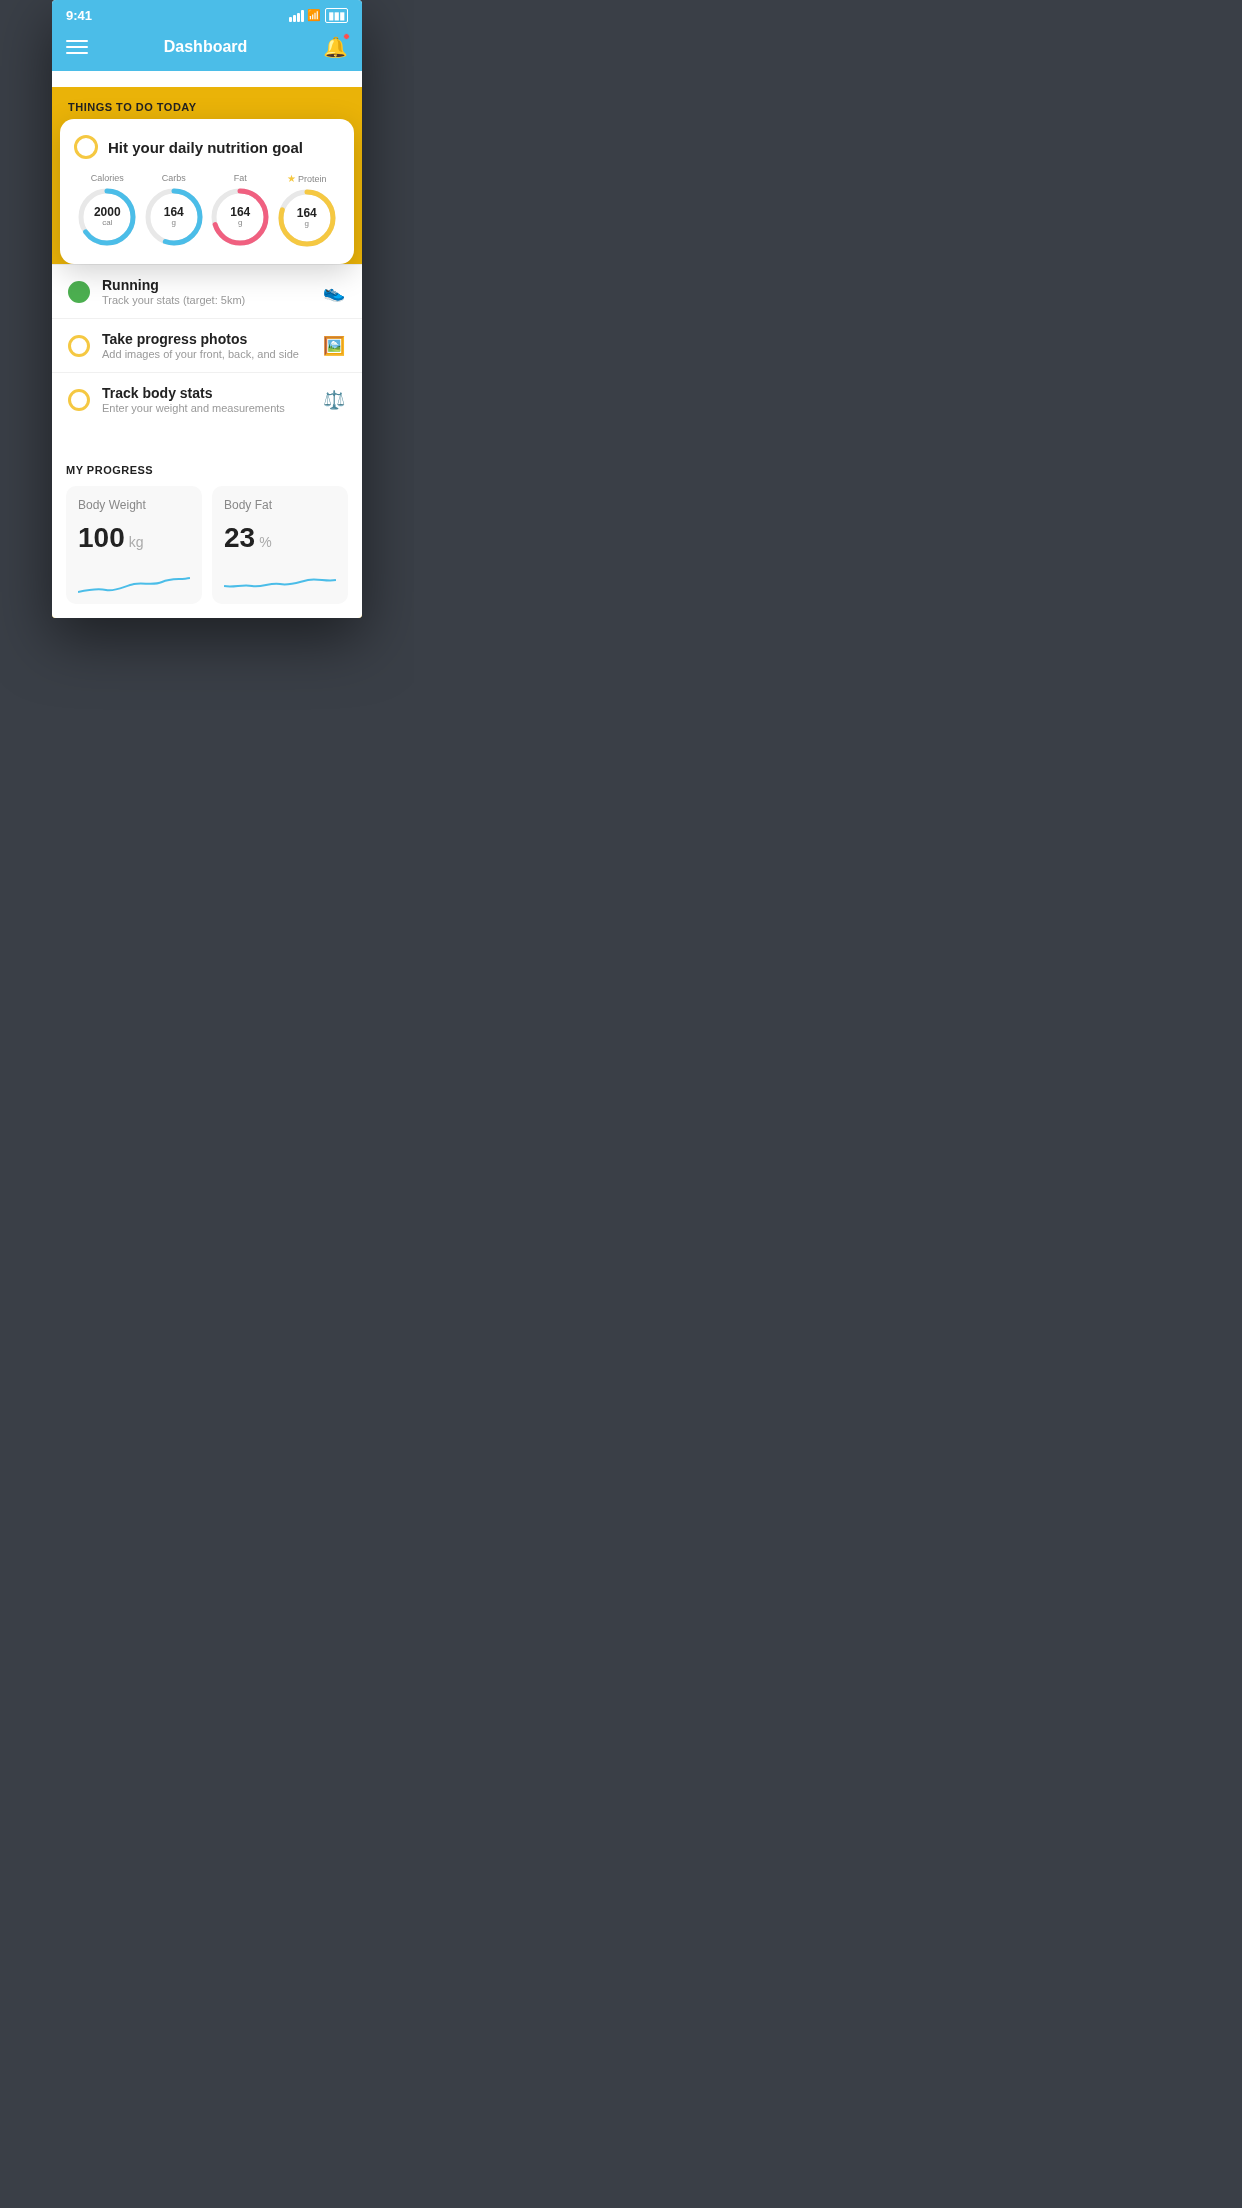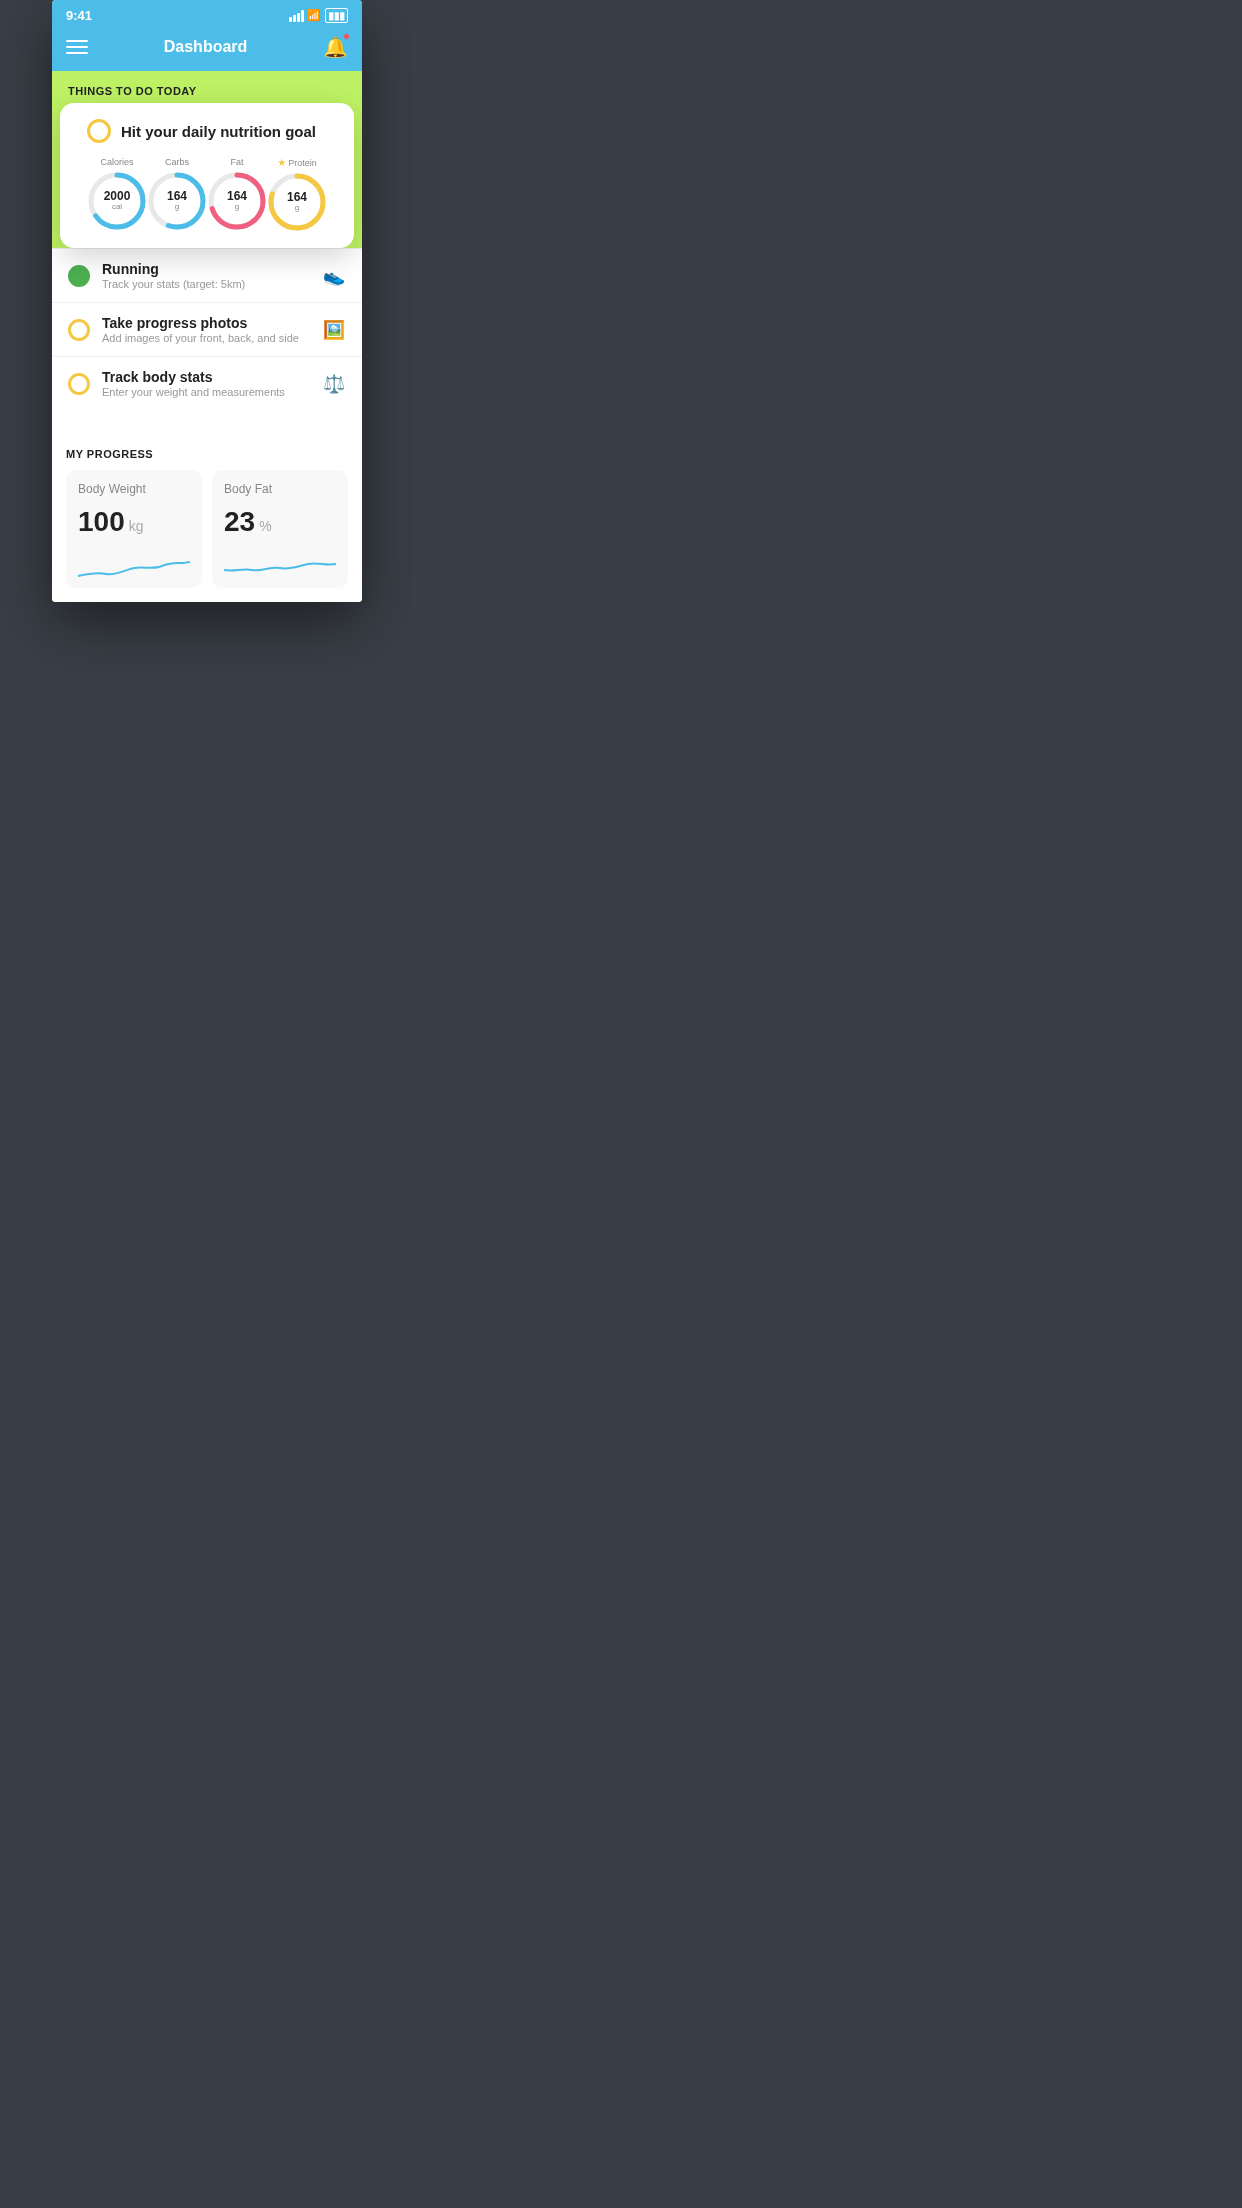--- a/index.html
+++ b/index.html
@@ -69,41 +69,42 @@
       padding: 8px 14px 12px 14px;
     }
     .hamburger { display: flex; flex-direction: column; gap: 4px; cursor: pointer; }
     .hamburger span { display: block; width: 22px; height: 2px; background: white; border-radius: 1px; }
     .nav-title { color: white; font-size: 16px; font-weight: 600; }
     .bell-icon { position: relative; font-size: 20px; color: white; }
     .bell-dot { width: 7px; height: 7px; background: #ff4d4d; border-radius: 50%; position: absolute; top: -2px; right: -2px; border: 1px solid #4bbde8; }
 
     
     .content-area {
-      background: #bef264;
+      background: #eab308;
       min-height: 400px;
       position: relative;
+      margin-top: 16px;
     }
 
     
     .section-header {
       padding: 14px 16px 8px 16px;
       font-size: 11px;
       font-weight: 800;
       color: #222;
       letter-spacing: 0.5px;
     }
 
     
     .floating-card {
       background: white;
       border-radius: 14px;
       box-shadow: 0 8px 30px rgba(0,0,0,0.18);
       margin: 0 8px;
-      padding: 16px 27px;
+      padding: 16px 14px;
       position: relative;
       z-index: 10;
       margin-top: -2px;
     }
     .card-title-row {
       display: flex;
       align-items: center;
       gap: 10px;
       margin-bottom: 14px;
     }

